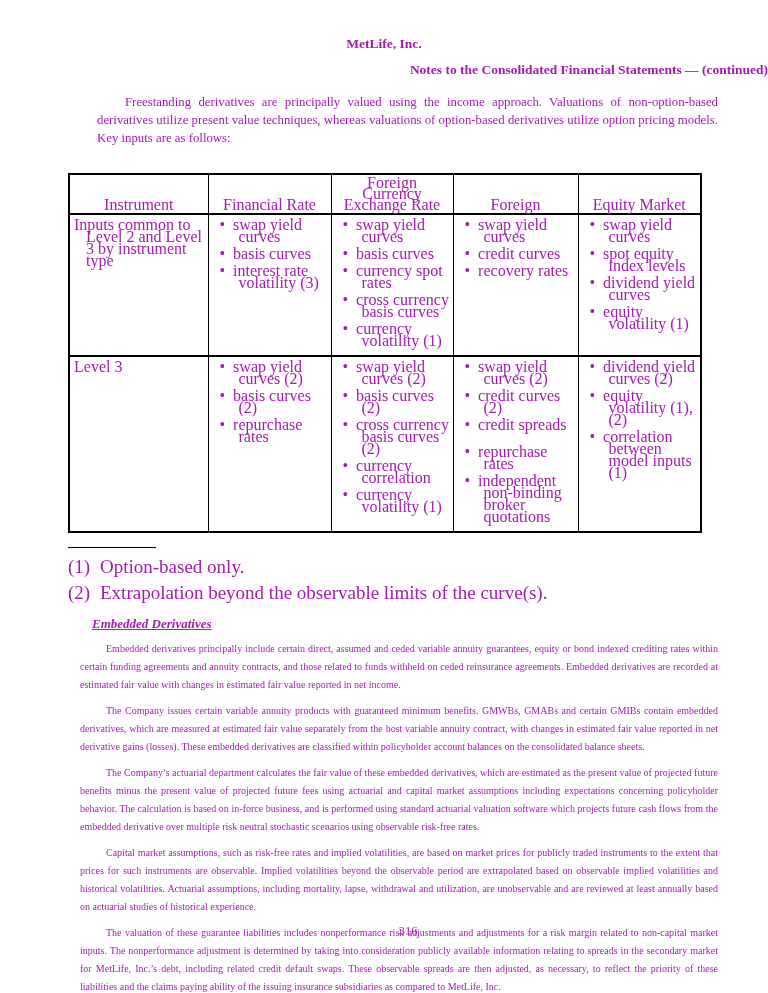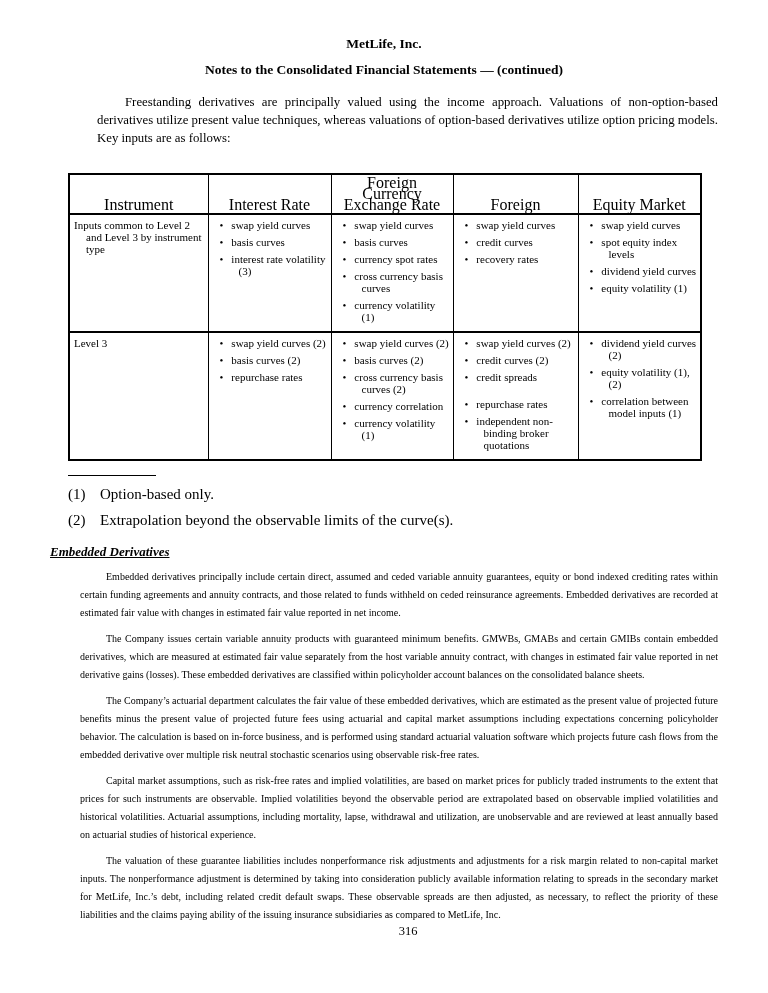--- a/index.html
+++ b/index.html
@@ -2,34 +2,34 @@
 <html><head>
 <meta charset="utf-8">
 <style>
   * { box-sizing: border-box; }
   html, body { margin: 0; padding: 0; background: #ffffff; }
   .page {
     position: relative;
     width: 768px;
     height: 993px;
     background: #ffffff;
-    color: #000000;
+    color: #a21caf;
     font-family: "Liberation Serif", "DejaVu Serif", serif;
     overflow: hidden;
   }
   .doc-title {
     margin: 36px 0 0 0;
     text-align: center;
     font-weight: bold;
     font-size: 13.5px;
     line-height: 16px;
   }
   .doc-subtitle {
     margin: 10px 0 0 0;
-    text-align: center;
+    text-align: right;
     font-weight: bold;
     font-size: 13.5px;
     line-height: 16px;
   }
   .section-heading {
     margin: 12px 0 0 63px;
     font-weight: bold;
     font-size: 13.5px;
     line-height: 16px;
   }
@@ -54,47 +54,47 @@
     font-weight: normal;
     text-align: center;
     vertical-align: bottom;
     padding: 2px 4px 3px 4px;
     line-height: 11px;
   }
   table.key-inputs td {
     border: 1px solid #000;
     vertical-align: top;
     padding: 4px 3px 8px 4px;
-    font-size: 11px;
+    font-size: 16px;
     line-height: 12px;
   }
   table.key-inputs tr.body-row-2 td { border-top-width: 2px; }
   .hang { padding-left: 12px; text-indent: -12px; }
   ul.blist { margin: 0; padding: 0; list-style: none; }
   ul.blist li {
     padding-left: 26px;
     text-indent: -19px;
     margin-bottom: 5px;
   }
   ul.blist li:last-child { margin-bottom: 0; }
   ul.blist li::before { content: "\2022"; margin-right: 8px; }
   td.credit-r2 ul.blist li:nth-child(4) { margin-top: 15px; }
   .fn-rule {
     width: 88px;
     border-top: 1px solid #000;
     margin: 14px 0 0 68px;
   }
   .footnote {
     margin: 11px 50px 0 68px;
-    font-size: 15px;
+    font-size: 19px;
     line-height: 15px;
   }
   .fn-marker { display: inline-block; width: 32px; }
   .embedded-heading {
-    margin: 16px 0 0 50px;
+    margin: 16px 0 0 92px;
     font-weight: bold;
     font-style: italic;
     text-decoration: underline;
     font-size: 13px;
     line-height: 16px;
   }
   .body-paragraphs { margin: 2px 50px 0 80px; }
   .body-paragraphs p {
     margin: 8px 0 0 0;
     text-align: justify;
@@ -126,21 +126,21 @@
     <colgroup>
       <col style="width:139px">
         <col style="width:123px">
         <col style="width:122px">
         <col style="width:125px">
         <col style="width:123px">
     </colgroup>
     <thead>
       <tr>
         <th>Instrument</th>
-        <th>Interest Rate</th>
+        <th>Financial Rate</th>
         <th>Foreign Currency Exchange Rate</th>
         <th>Foreign</th>
         <th>Equity Market</th>
       </tr>
     </thead>
     <tbody>
       <tr class="body-row-1">
         <td>
           <div class="hang">Inputs common to Level 2 and Level 3 by instrument type</div>
         </td>

